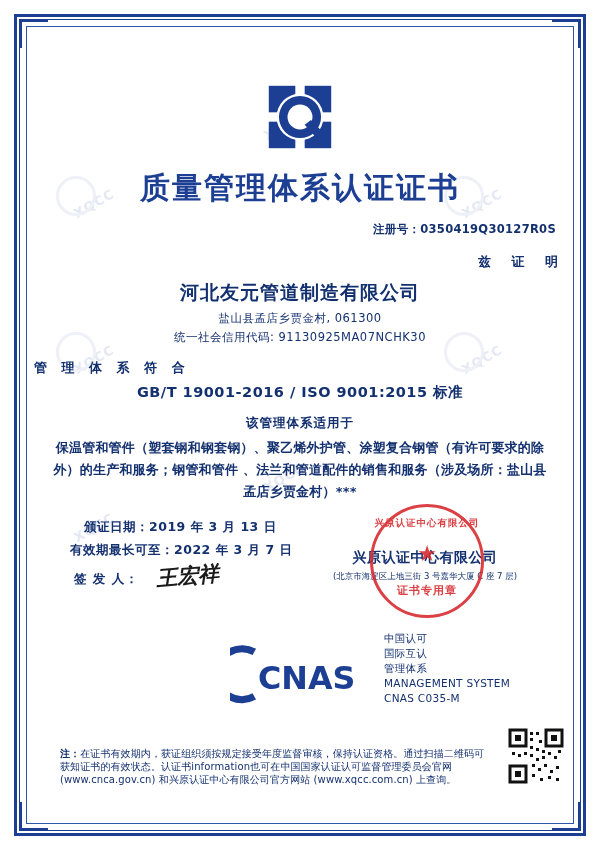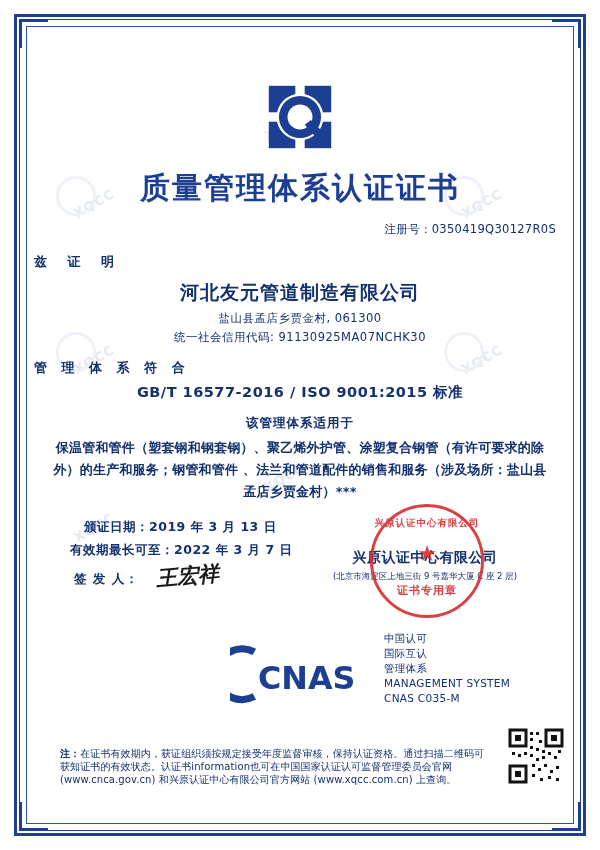--- a/index.html
+++ b/index.html
@@ -118,31 +118,31 @@
     color: #1c3f94;
     letter-spacing: 2px;
     font-family: "DejaVu Sans", "Liberation Sans", sans-serif;
   }
 
   .reg-no {
     position: absolute;
     top: 188px;
     right: 10px;
     font-size: 11.5px;
-    font-weight: normal;
+    font-weight: bold;
     color: #13306f;
     letter-spacing: 0.3px;
   }
 
   .line-cert {
     position: absolute;
     top: 219px;
     left: 0;
     right: 0;
-    text-align: left;
+    text-align: right;
     font-size: 13px;
     font-weight: bold;
     color: #13306f;
     letter-spacing: 8px;
   }
 
   .company {
     position: absolute;
     top: 246px;
     left: 0;
@@ -420,32 +420,32 @@
     <div class="cert-title">质量管理体系认证证书</div>
 
     <div class="reg-no"><span>注册号：</span><span>0350419Q30127R0S</span></div>
 
     <div class="line-cert">兹 证 明</div>
     <div class="company">河北友元管道制造有限公司</div>
     <div class="addr">盐山县孟店乡贾金村, 061300</div>
     <div class="credit">统一社会信用代码: 91130925MA07NCHK30</div>
 
     <div class="sys-conform">管 理 体 系 符 合</div>
-    <div class="standard">GB/T 16577-2016 / ISO 9001:2015 标准</div>
+    <div class="standard">GB/T 19001-2016 / ISO 9001:2015 标准</div>
 
     <div class="scope-head">该管理体系适用于</div>
     <div class="scope-body">保温管和管件（塑套钢和钢套钢）、聚乙烯外护管、涂塑复合钢管（有许可要求的除外）的生产和服务；钢管和管件 、法兰和管道配件的销售和服务（涉及场所：盐山县孟店乡贾金村）***</div>
 
     <div class="issue-date">颁证日期：2019 年 3 月 13 日</div>
     <div class="expiry-date">有效期最长可至：2022 年 3 月 7 日</div>
     <div class="signer-label">签 发 人：</div>
     <div class="signature">王宏祥</div>
 
     <div class="authority-name">兴原认证中心有限公司</div>
-    <div class="authority-addr">(北京市海淀区上地三街 9 号嘉华大厦 C 座 2 层)</div>
+    <div class="authority-addr">(北京市海淀区上地三街 3 号嘉华大厦 C 座 7 层)</div>
 
     <div class="seal">
       <div class="seal-top">兴原认证中心有限公司</div>
       <div class="seal-star">★</div>
       <div class="seal-bottom">证书专用章</div>
     </div>
 
 
     <div class="cnas-logo">
       <svg width="140" height="62" viewBox="0 0 175 78" aria-hidden="true">

